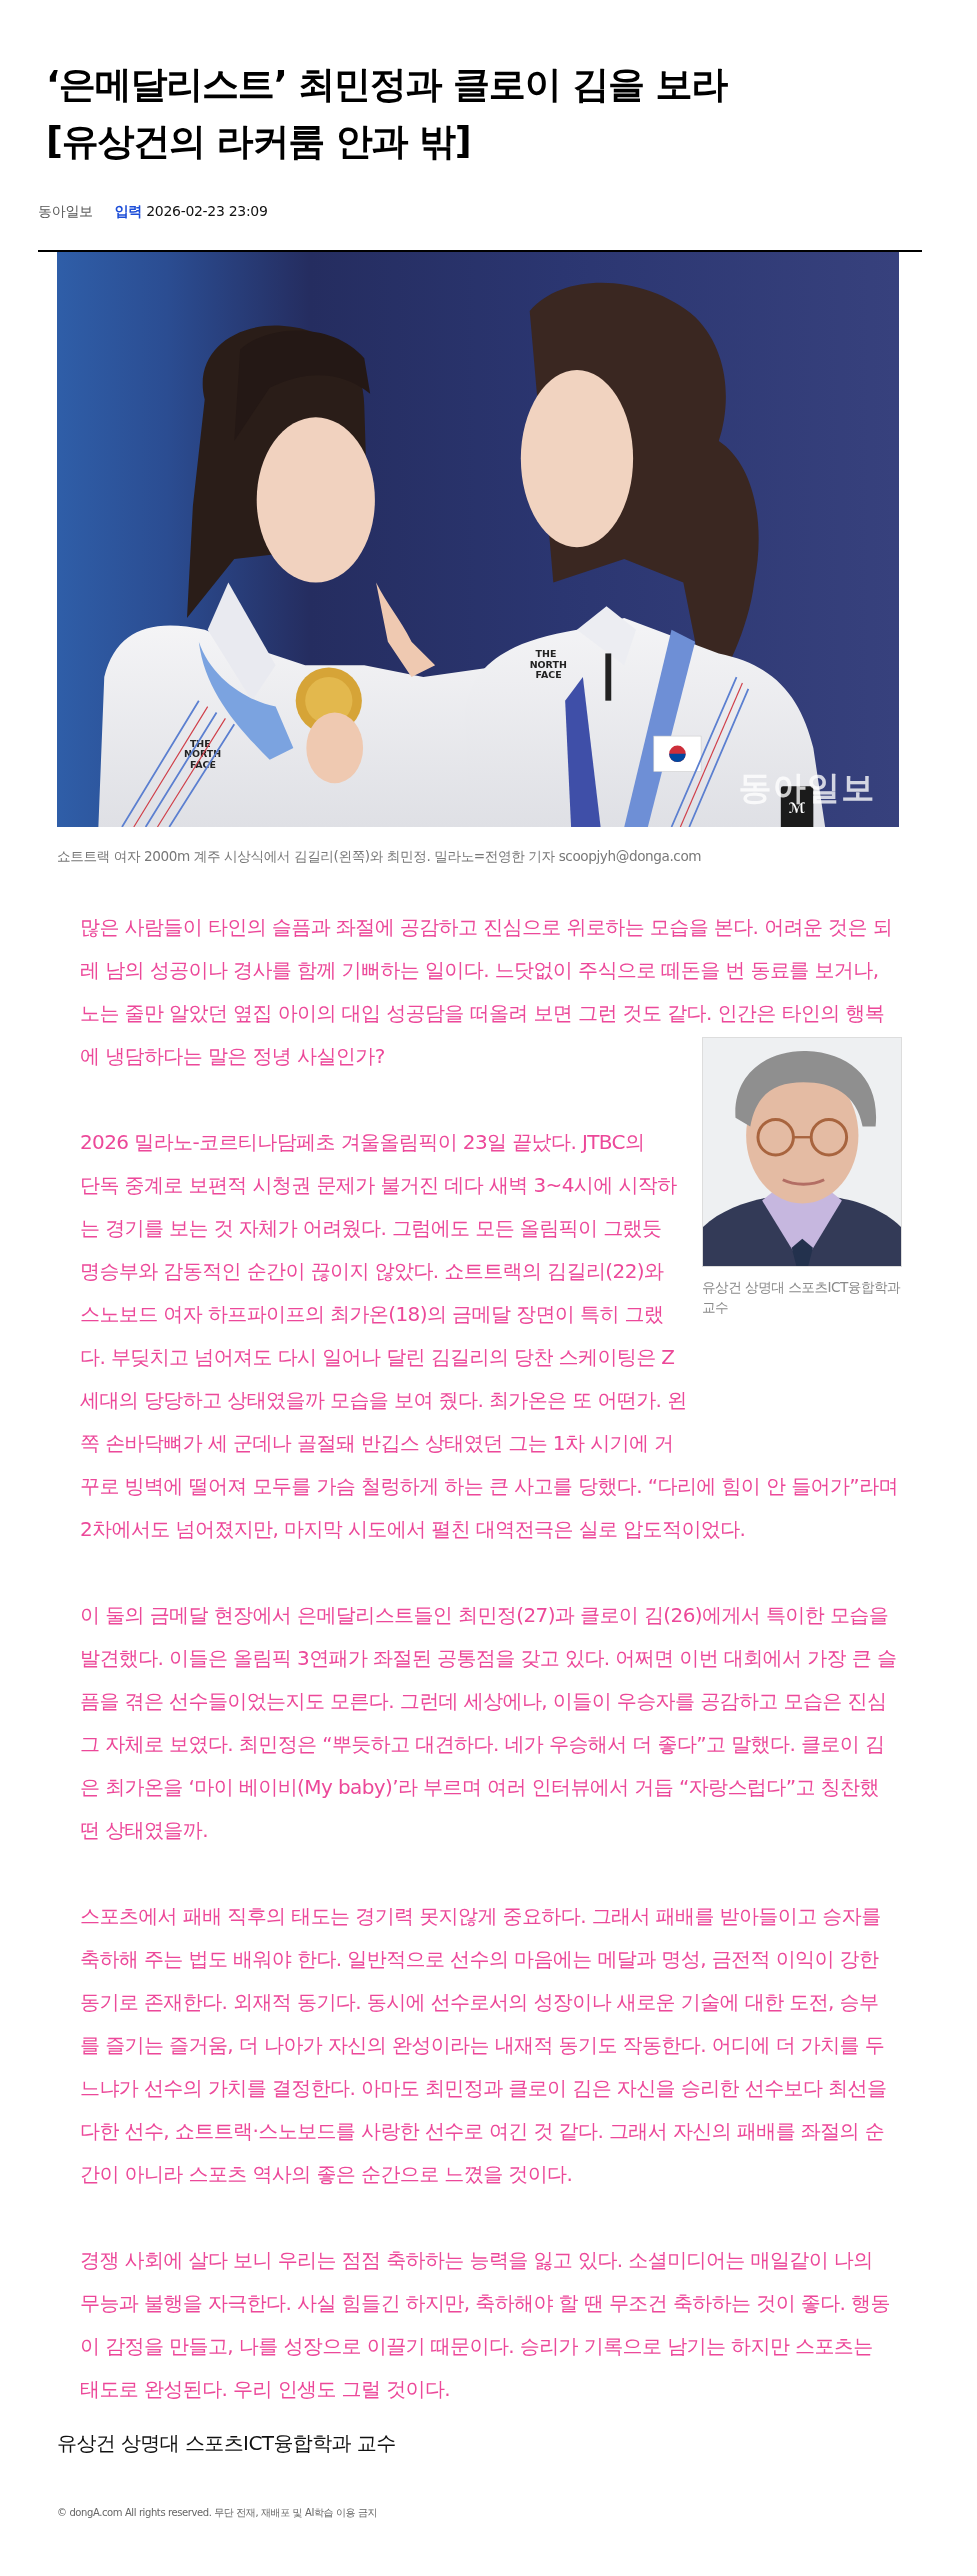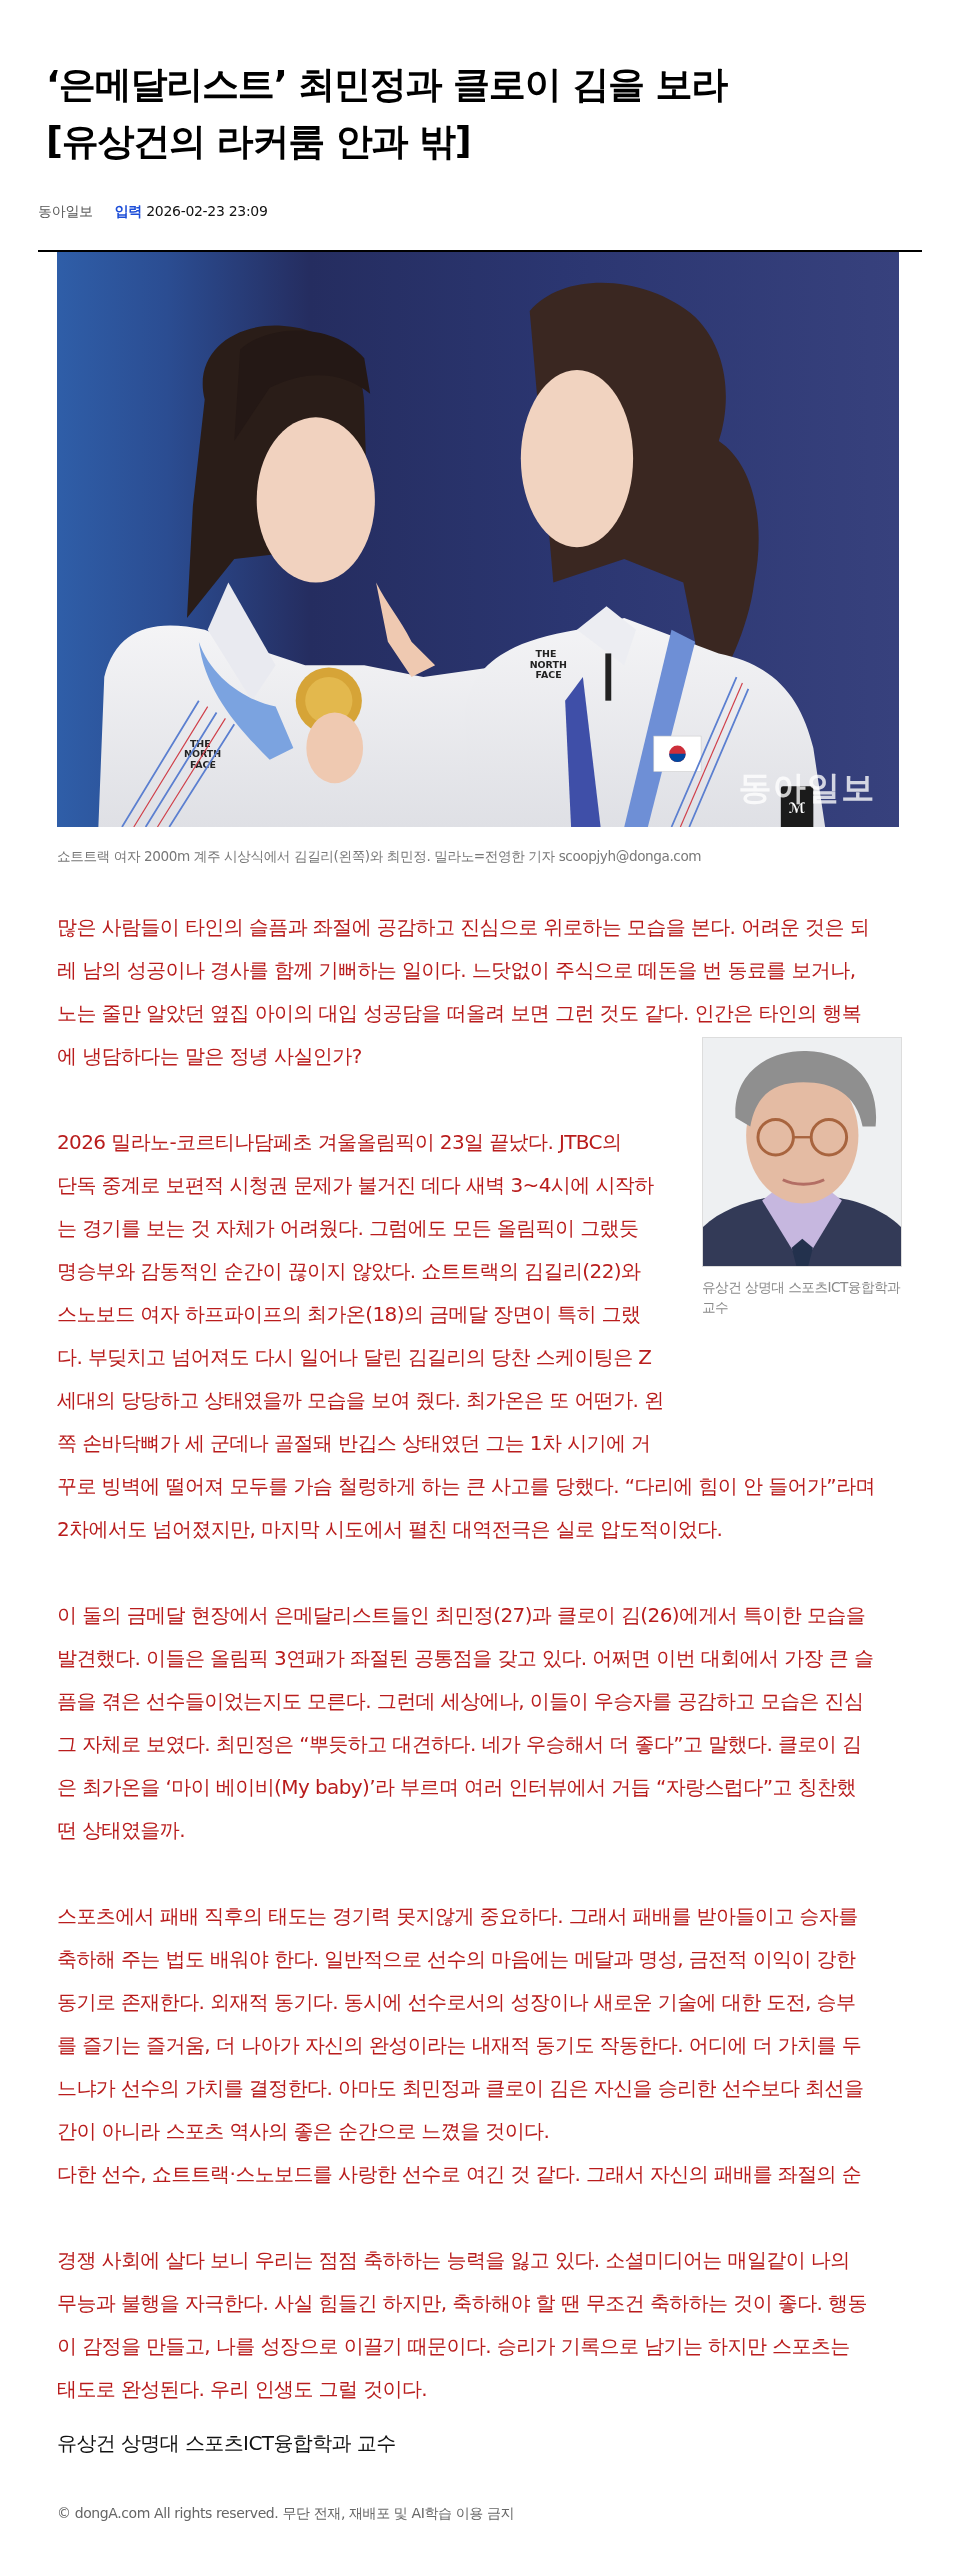--- a/index.html
+++ b/index.html
@@ -80,21 +80,22 @@
       width: 863px;
     }
     .para { margin: 0; }
     .para .ln {
       display: block;
       height: 43px;
       line-height: 43px;
       font-size: 20px;
       white-space: nowrap;
       letter-spacing: -0.6px;
-      color: #b91c1c;
+      color: #ec4899;
+      margin-left: 23px;
     }
     .para-gap { height: 43px; }
     .author-box {
       position: absolute;
       left: 702px;
       top: 1037px;
       width: 199px;
     }
     .author-photo {
       width: 198px;
@@ -118,21 +119,21 @@
       font-size: 20px;
       line-height: 28px;
       white-space: nowrap;
       letter-spacing: -0.6px;
       color: #111111;
     }
     .copyright {
       position: absolute;
       left: 57px;
       top: 2503px;
-      font-size: 14px;
+      font-size: 10px;
       line-height: 20px;
       color: #666666;
       white-space: nowrap;
       letter-spacing: -0.4px;
     }
   </style>
 </head>
 <body>
 
 <h1 class="title">
@@ -254,22 +255,22 @@
     <span class="ln">은 최가온을 ‘마이 베이비(My baby)’라 부르며 여러 인터뷰에서 거듭 “자랑스럽다”고 칭찬했</span>
     <span class="ln">떤 상태였을까.</span>
   </div>
   <div class="para-gap"></div>
   <div class="para">
     <span class="ln">스포츠에서 패배 직후의 태도는 경기력 못지않게 중요하다. 그래서 패배를 받아들이고 승자를</span>
     <span class="ln">축하해 주는 법도 배워야 한다. 일반적으로 선수의 마음에는 메달과 명성, 금전적 이익이 강한</span>
     <span class="ln">동기로 존재한다. 외재적 동기다. 동시에 선수로서의 성장이나 새로운 기술에 대한 도전, 승부</span>
     <span class="ln">를 즐기는 즐거움, 더 나아가 자신의 완성이라는 내재적 동기도 작동한다. 어디에 더 가치를 두</span>
     <span class="ln">느냐가 선수의 가치를 결정한다. 아마도 최민정과 클로이 김은 자신을 승리한 선수보다 최선을</span>
+    <span class="ln">다한 선수, 쇼트트랙·스노보드를 사랑한 선수로 여긴 것 같다. 그래서 자신의 패배를 좌절의 순</span>
     <span class="ln">간이 아니라 스포츠 역사의 좋은 순간으로 느꼈을 것이다.</span>
-    <span class="ln">다한 선수, 쇼트트랙·스노보드를 사랑한 선수로 여긴 것 같다. 그래서 자신의 패배를 좌절의 순</span>
   </div>
   <div class="para-gap"></div>
   <div class="para">
     <span class="ln">경쟁 사회에 살다 보니 우리는 점점 축하하는 능력을 잃고 있다. 소셜미디어는 매일같이 나의</span>
     <span class="ln">무능과 불행을 자극한다. 사실 힘들긴 하지만, 축하해야 할 땐 무조건 축하하는 것이 좋다. 행동</span>
     <span class="ln">이 감정을 만들고, 나를 성장으로 이끌기 때문이다. 승리가 기록으로 남기는 하지만 스포츠는</span>
     <span class="ln">태도로 완성된다. 우리 인생도 그럴 것이다.</span>
   </div>
 </div>
 

